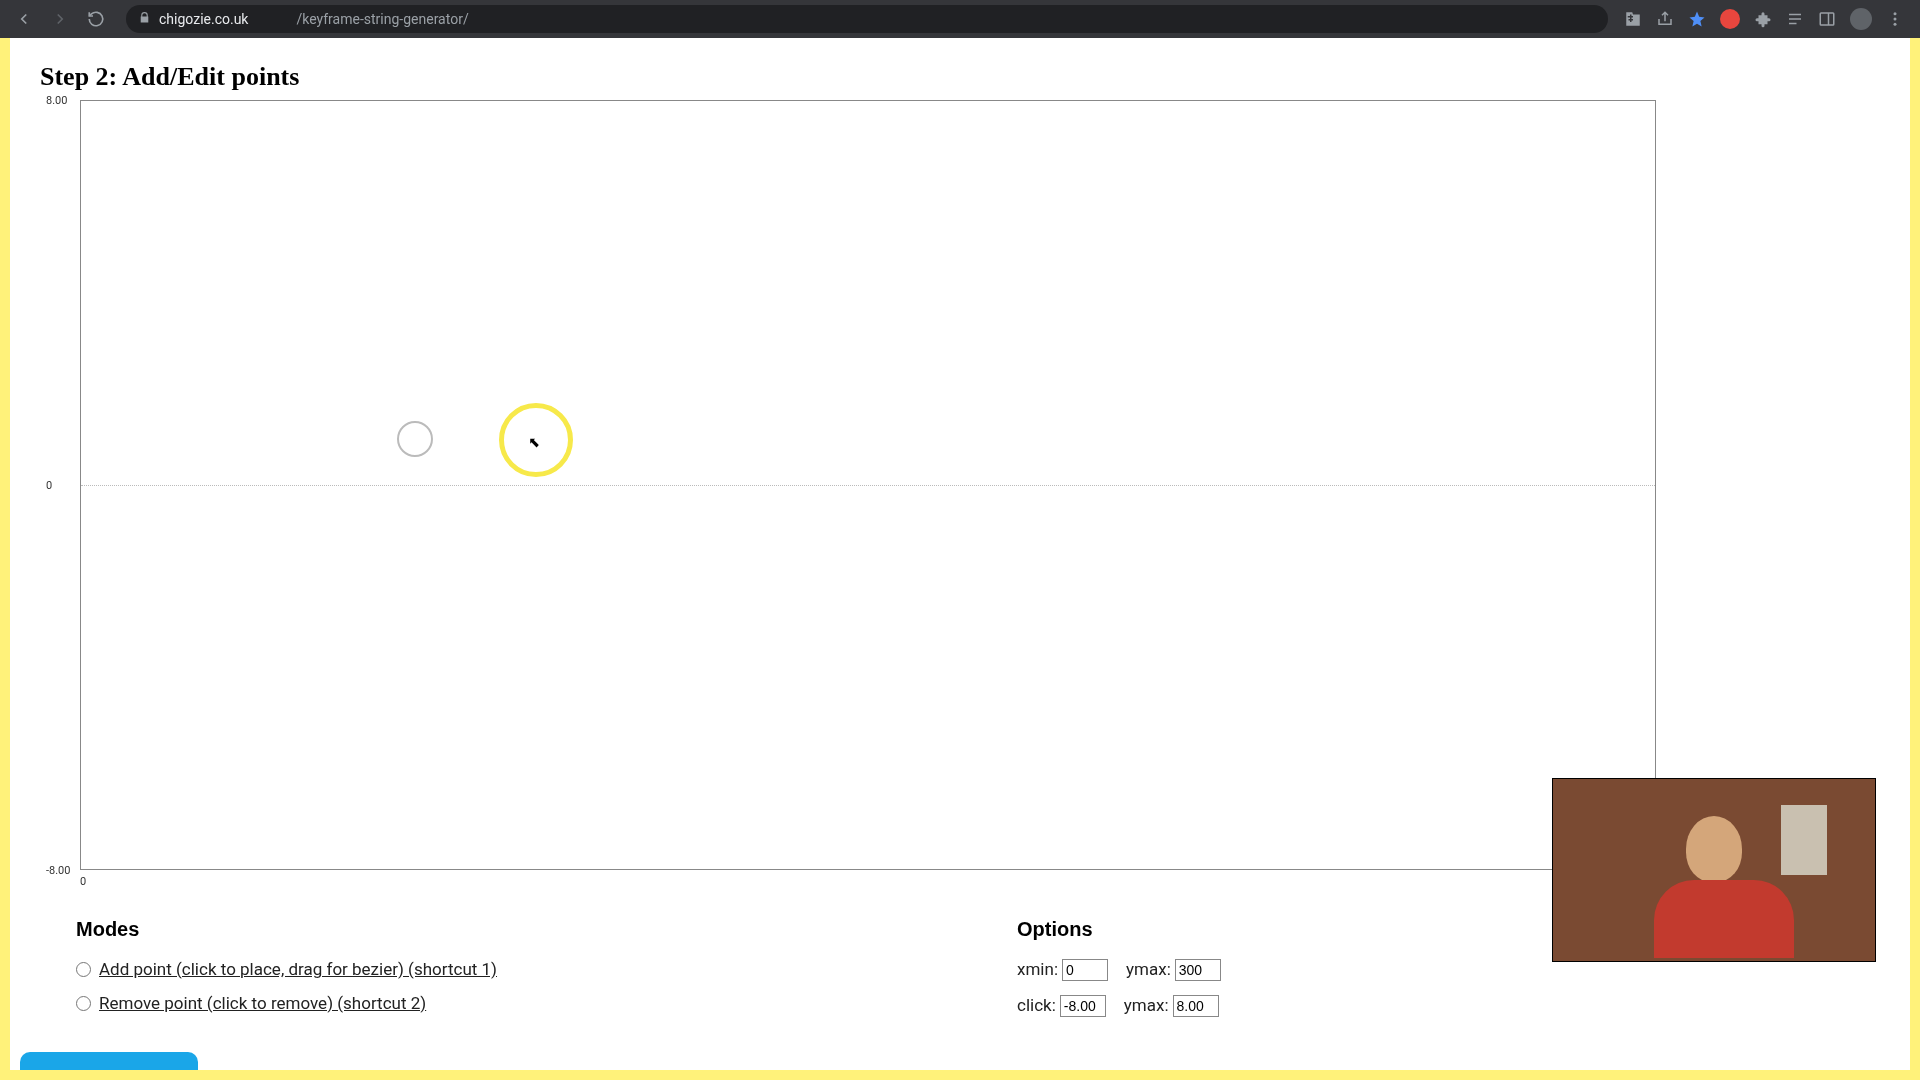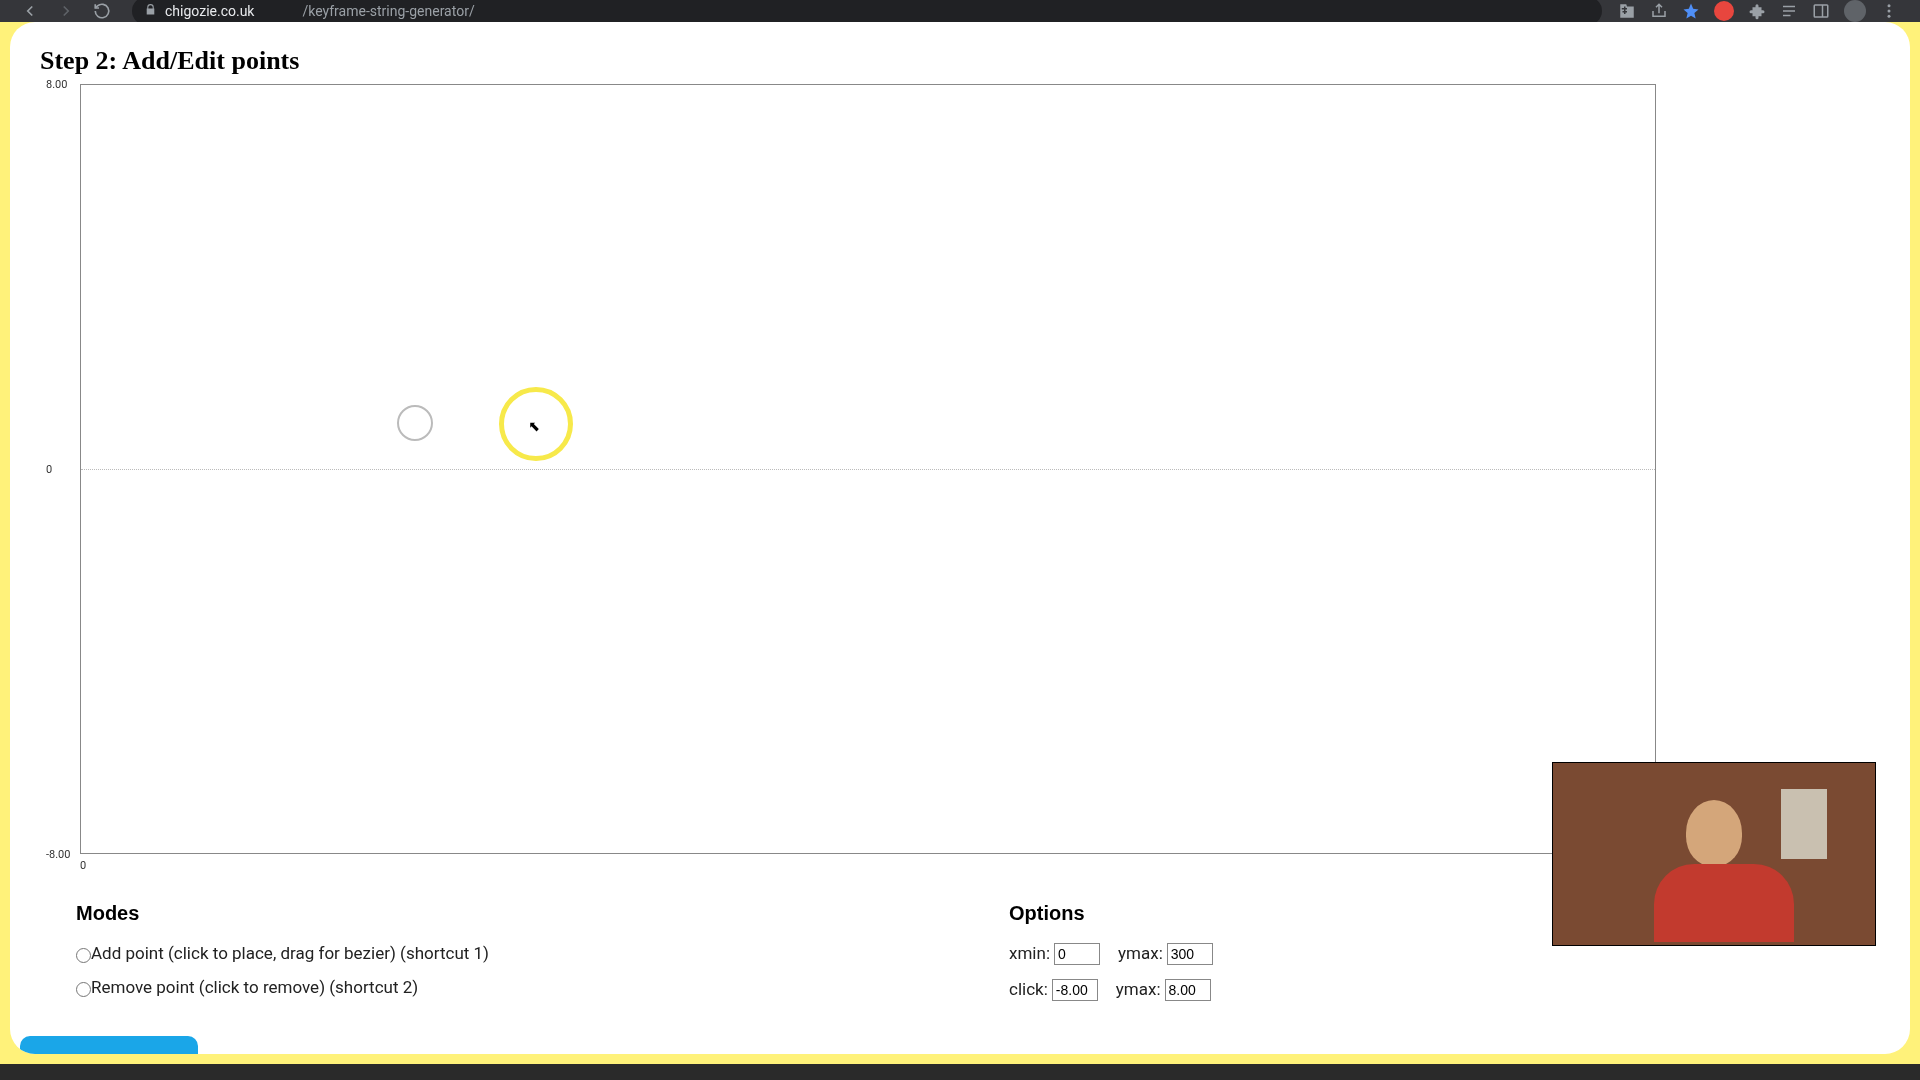--- a/index.html
+++ b/index.html
@@ -7,25 +7,25 @@
   font-family: -apple-system, BlinkMacSystemFont, "Segoe UI", Roboto, sans-serif;
   background: #2a2a2a;
   width: 1920px;
   height: 1080px;
   overflow: hidden;
   position: relative;
 }
 
 
 .browser-chrome {
-  height: 22px;
+  height: 38px;
   background: #35363a;
   display: flex;
   align-items: center;
-  padding: 0 16px;
+  padding: 0 10px;
   gap: 8px;
 }
 .nav-btn {
   width: 28px;
   height: 28px;
   display: flex;
   align-items: center;
   justify-content: center;
   color: #9aa0a6;
   cursor: pointer;
@@ -82,21 +82,20 @@
   background: #fff27a;
   height: calc(100% - 38px);
   padding: 0 10px 10px 10px;
 }
 .page-inner {
   background: #fff;
   height: 100%;
   padding: 24px 30px 10px 30px;
   position: relative;
   overflow: hidden;
-  border-radius: 25px;
 }
 .step-heading {
   font-family: Georgia, "Times New Roman", serif;
   font-size: 26px;
   font-weight: bold;
   color: #000;
   margin-bottom: 8px;
 }
 
 
@@ -174,25 +173,26 @@
   gap: 520px;
 }
 .ctl-col h3 {
   font-family: Liberation Sans, sans-serif;
   font-size: 20px;
   font-weight: bold;
   margin-bottom: 18px;
 }
 .mode-row {
   display: flex;
-  align-items: flex-end;
-  gap: 0;
+  align-items: center;
+  gap: 8px;
   font-size: 17px;
   margin-bottom: 14px;
   color: #222;
+  text-decoration: underline;
 }
 .mode-row input[type="radio"] {
   width: 15px;
   height: 15px;
 }
 .opt-line {
   font-size: 17px;
   color: #222;
   margin-bottom: 14px;
   display: flex;

